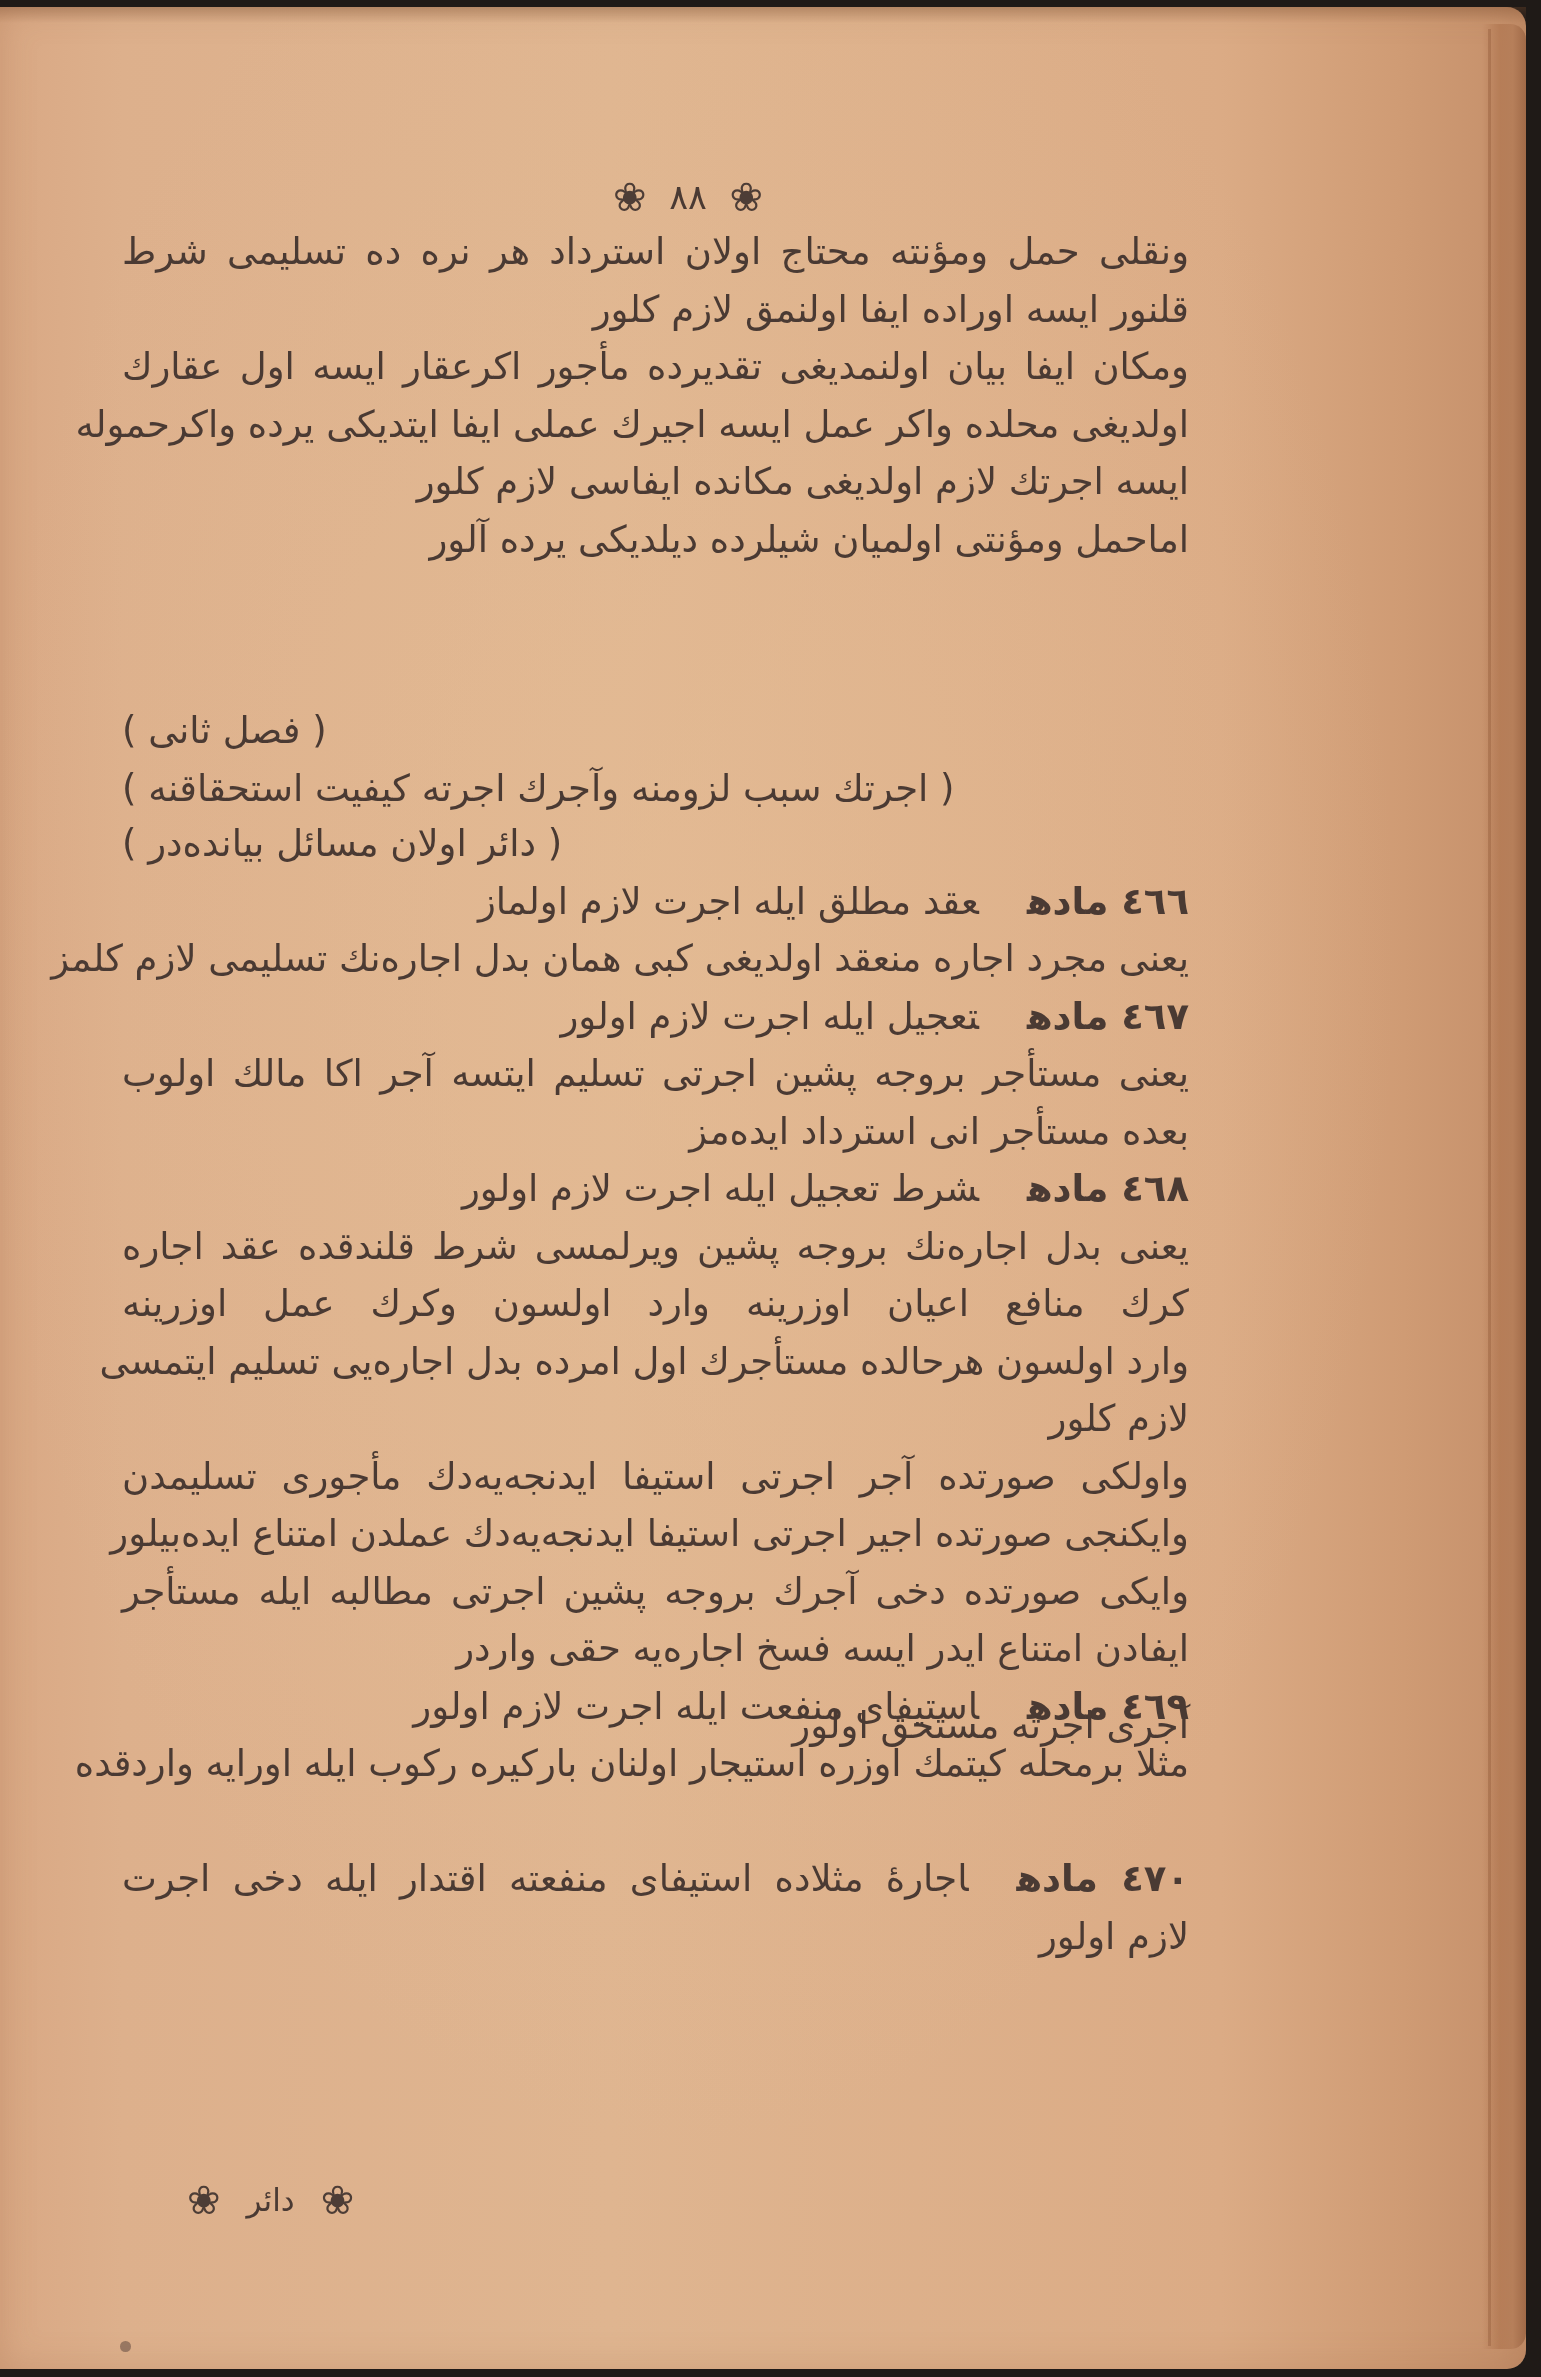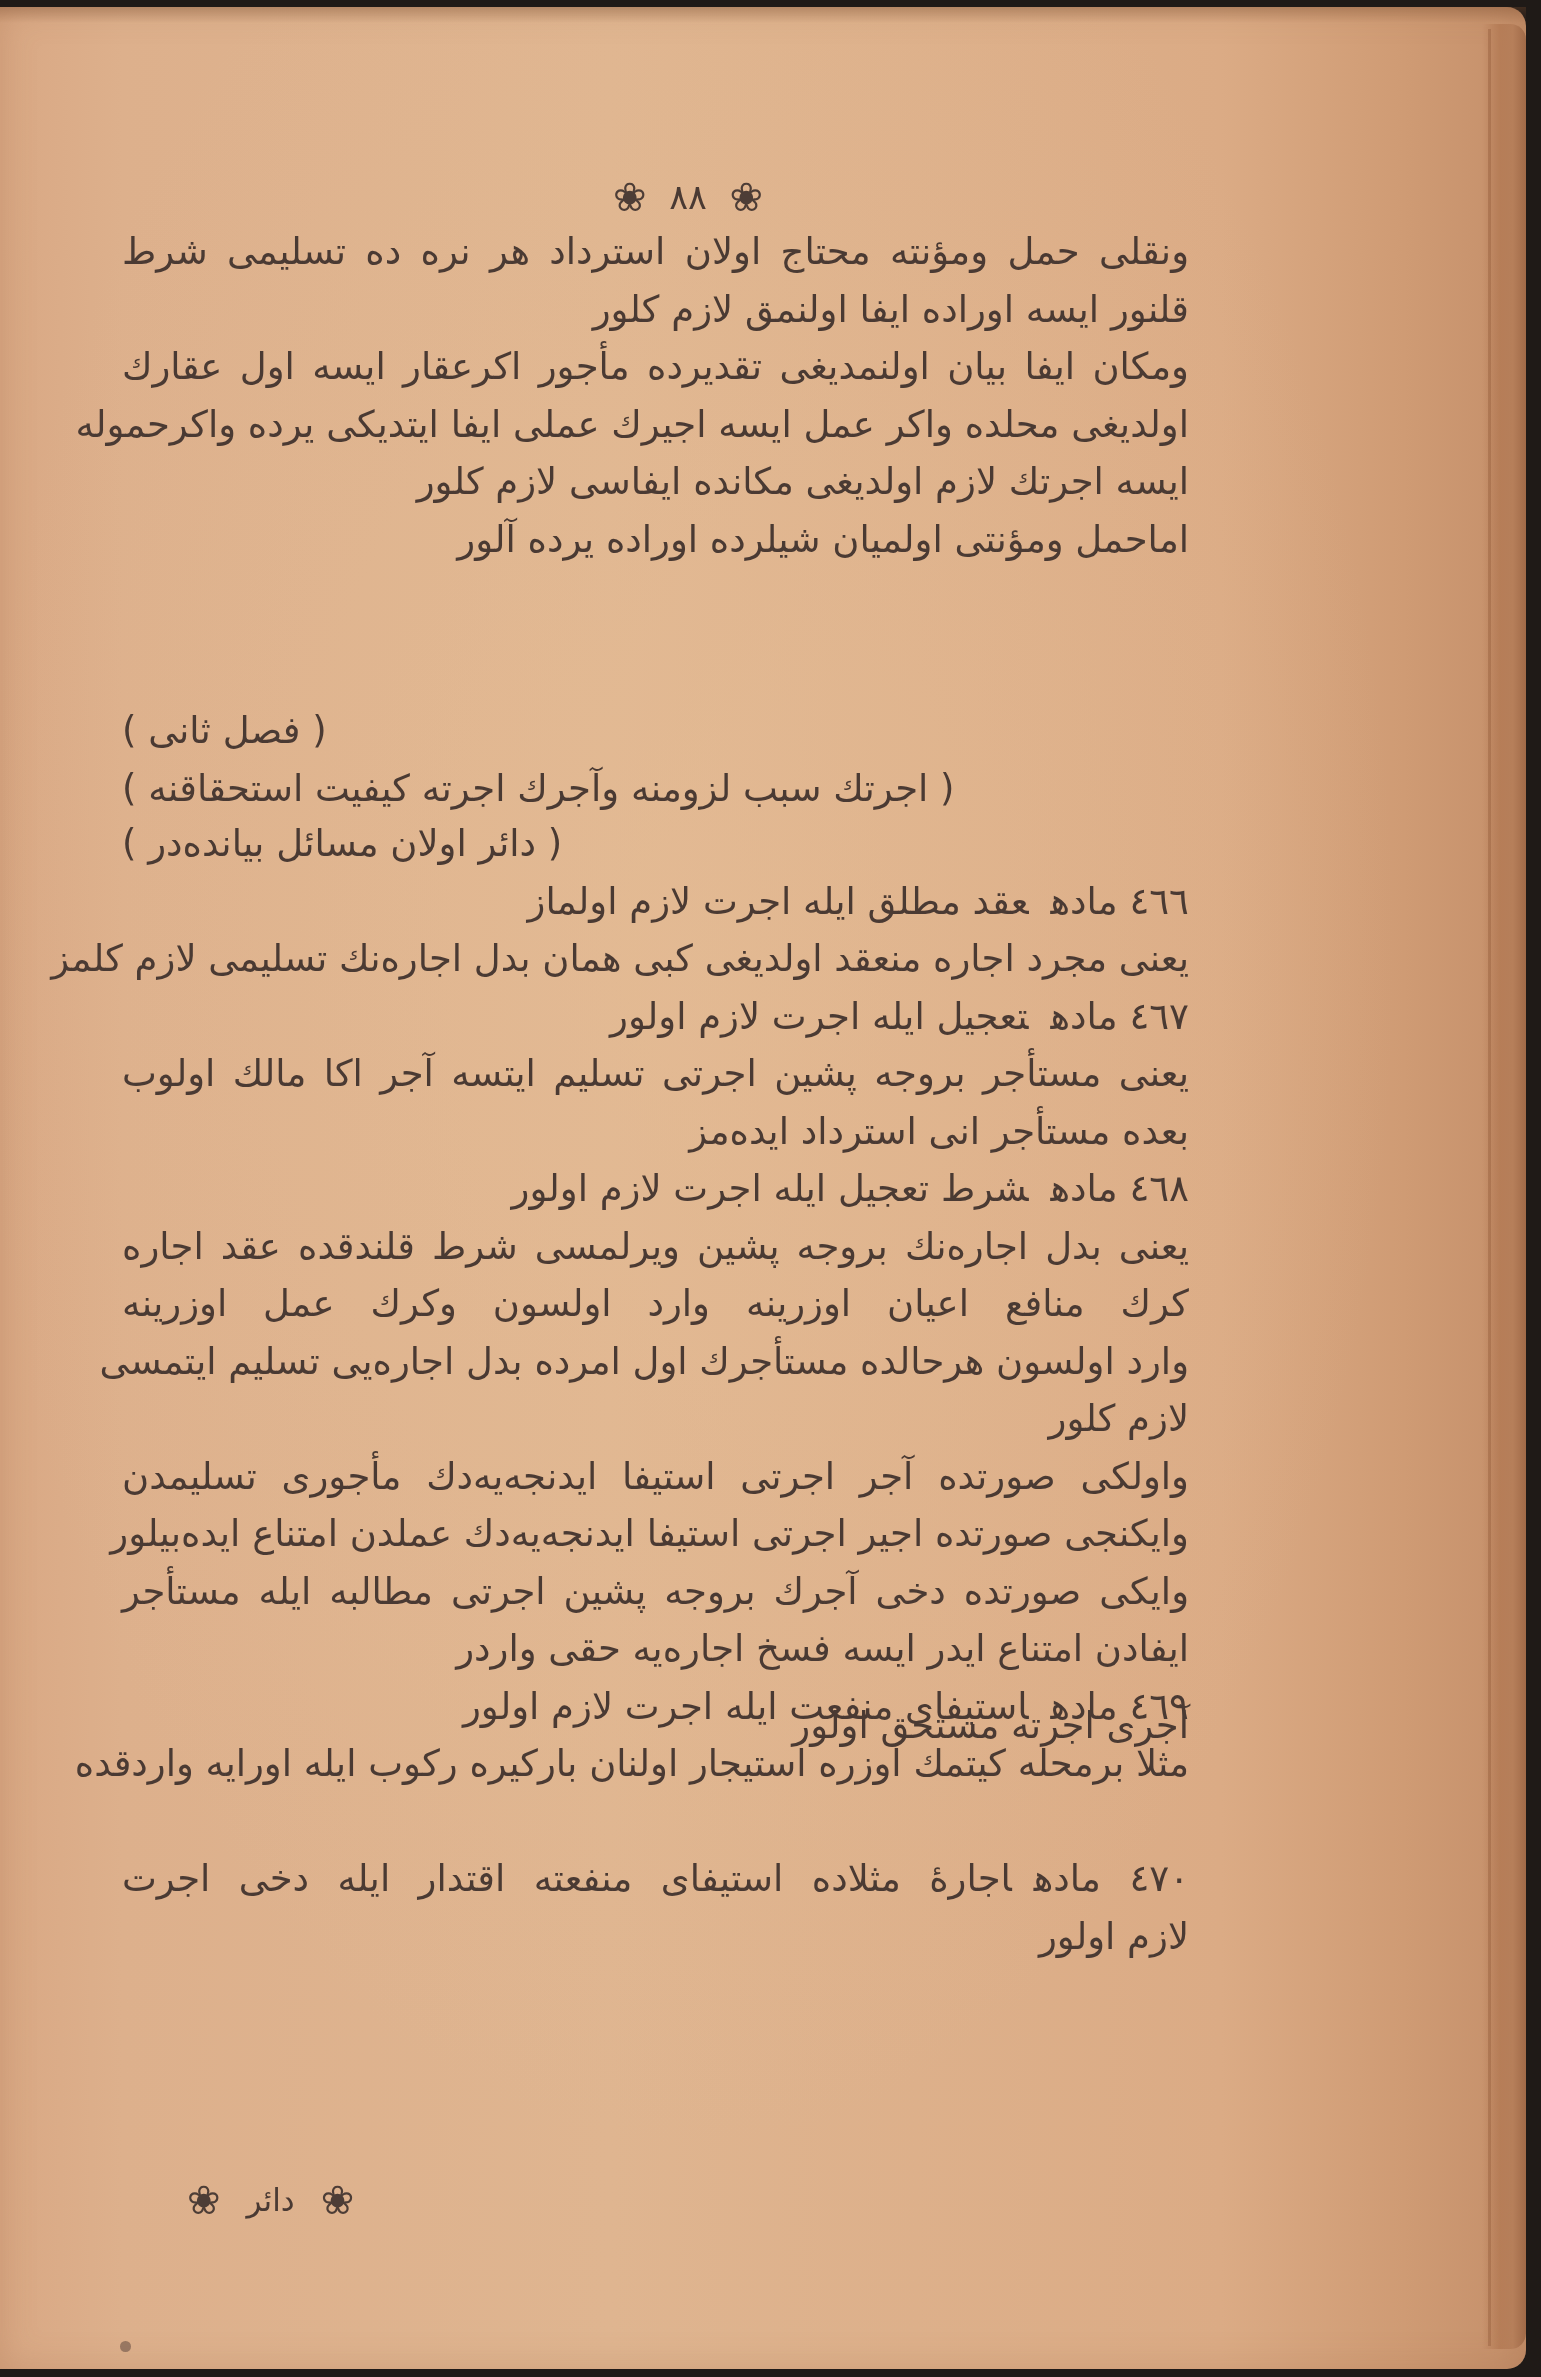--- a/index.html
+++ b/index.html
@@ -94,21 +94,22 @@
       text-align-last: justify;
     }
     .heading {
       position: absolute;
       left: 0;
       right: 0;
       text-align: left;
       white-space: nowrap;
     }
     .article-num {
-      margin-left: 22px;
+      margin-left: 48px;
+      font-weight: bold;
     }
     .catchword {
       position: absolute;
       left: 187px;
       top: 2167px;
       height: 52px;
       display: flex;
       align-items: center;
       gap: 26px;
       direction: rtl;
@@ -136,21 +137,21 @@
     <span class="ornament">❀</span>
   </div>
 
   <div class="text-block">
 
     <div class="line justified" style="top:52px">ونقلی حمل ومؤنته محتاج اولان استرداد هر نره ده تسلیمی شرط</div>
     <div class="line" style="top:110px; right:0;">قلنور ایسه اوراده ایفا اولنمق لازم کلور</div>
     <div class="line justified" style="top:167px">ومکان ایفا بیان اولنمدیغی تقدیرده مأجور اکرعقار ایسه اول عقارك</div>
     <div class="line justified" style="top:225px">اولدیغی محلده واکر عمل ایسه اجیرك عملی ایفا ایتدیکی یرده واکرحموله</div>
     <div class="line" style="top:282px">ایسه اجرتك لازم اولدیغی مکانده ایفاسی لازم کلور</div>
-    <div class="line" style="top:340px">اماحمل ومؤنتی اولمیان شیلرده اوراده یرده آلور</div>
+    <div class="line" style="top:340px">اماحمل ومؤنتی اولمیان شیلرده دیلدیکی یرده آلور</div>
 
     <div class="heading" style="top:531px">( فصل ثانی )</div>
     <div class="heading" style="top:589px">( اجرتك سبب لزومنه وآجرك اجرته کیفیت استحقاقنه )</div>
     <div class="heading" style="top:644px">( دائر اولان مسائل بیانده‌در )</div>
 
     <div class="line" style="top:702px">
       <span class="article-num">٤٦٦ ماده</span><span>عقد مطلق ایله اجرت لازم اولماز</span>
     </div>
     <div class="line justified" style="top:759px">یعنی مجرد اجاره منعقد اولدیغی کبی همان بدل اجاره‌نك تسلیمی لازم کلمز</div>
 

